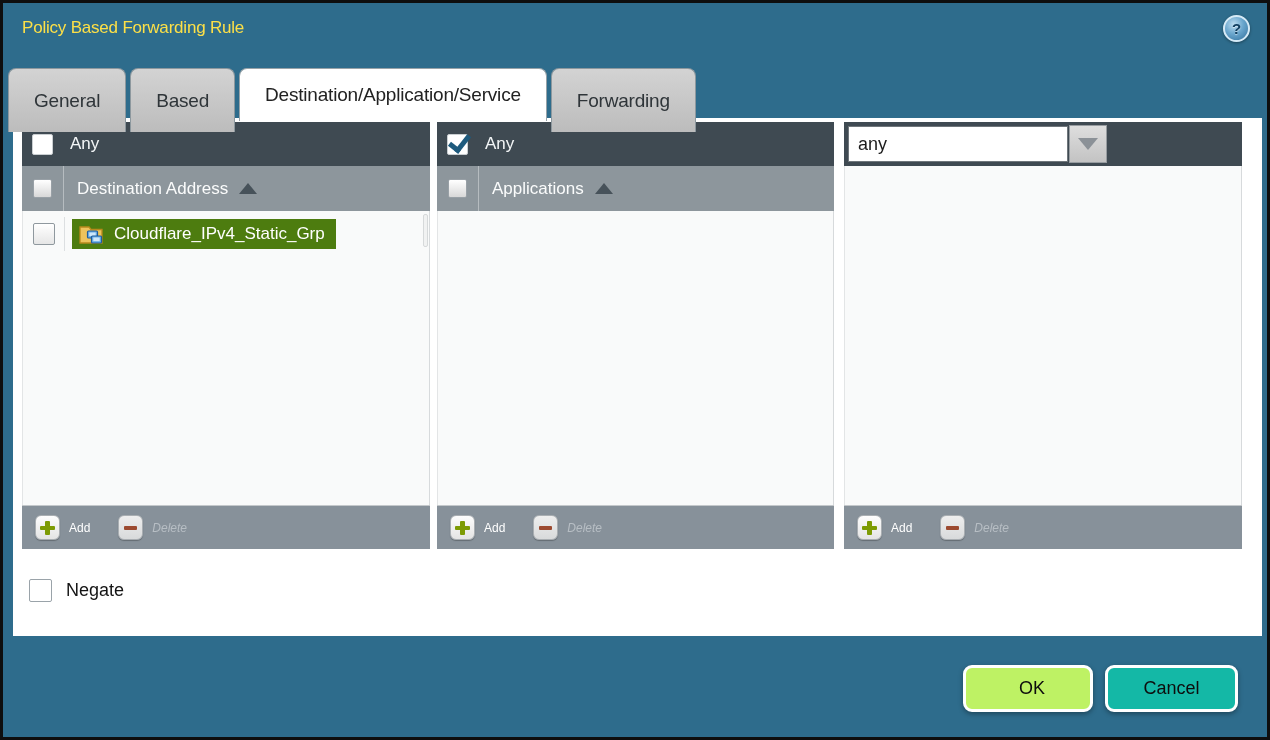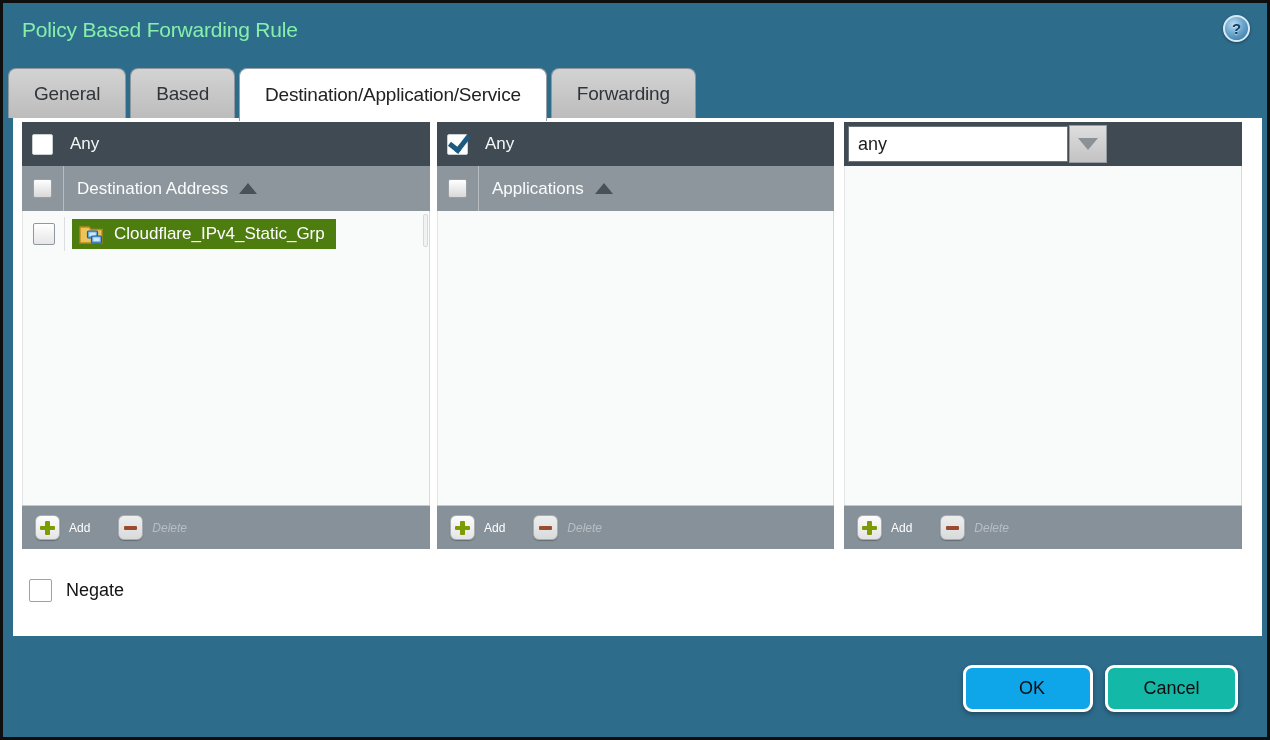--- a/index.html
+++ b/index.html
@@ -7,37 +7,37 @@
   body { font-family:"Liberation Sans", sans-serif; }
 
   .frame {
     position:relative; width:1270px; height:740px;
     background:#2e6c8c; border:3px solid #0e0e0e; overflow:hidden;
   }
 
   
   .title {
     position:absolute; left:19px; top:15px;
-    font-size:21px; color:#86efac; letter-spacing:-0.2px;
+    font-size:17px; color:#fde047; letter-spacing:-0.2px;
   }
   .help-icon {
     position:absolute; right:17px; top:12px; width:27px; height:27px;
     border-radius:50%;
     background:radial-gradient(circle at 38% 32%, #bcdcf0 0%, #6aa6cd 45%, #2f6e9b 100%);
     border:2px solid #d6eaf6;
     box-shadow:0 1px 3px rgba(0,0,0,.4);
     display:flex; align-items:center; justify-content:center;
     font-size:15px; font-weight:bold; color:#123f60; cursor:pointer;
     text-shadow:0 1px 1px rgba(255,255,255,.55);
   }
 
   
   .tabs { position:absolute; left:5px; top:65px; display:flex; gap:4px; z-index:3; }
   .tab {
-    height:50px; padding:0 25px;
+    height:64px; padding:0 25px;
     display:flex; align-items:center; justify-content:center;
     font-size:19px; color:#2f3539; letter-spacing:-0.2px;
     background:linear-gradient(#d3d3d3,#bcbcbc);
     border:1px solid #8d989e; border-bottom:none;
     border-radius:8px 8px 0 0; cursor:pointer;
   }
   .tab.active {
     background:#ffffff; color:#222; height:53px; position:relative; z-index:4;
     border-color:#97a2a8;
   }
@@ -154,21 +154,21 @@
   .negate-label { font-size:18px; color:#141414; }
 
   
   .dlg-btn {
     position:absolute; top:662px; height:47px;
     border:3px solid #ffffff; border-radius:9px;
     display:flex; align-items:center; justify-content:center;
     font-size:18px; color:#0d0d0d; cursor:pointer;
     box-shadow:0 2px 5px rgba(0,0,0,.35);
   }
-  .dlg-btn.ok { left:960px; width:130px; background:#0ea5e9;padding-left:8px; }
+  .dlg-btn.ok { left:960px; width:130px; background:#bef264;padding-left:8px; }
   .dlg-btn.cancel { left:1102px; width:133px; background:#14b8a6; }
 
   .grp-icon { flex:0 0 auto; display:block; }
 </style>
 </head>
 <body>
 
 <div class="frame">
 
   <div class="title">Policy Based Forwarding Rule</div>

